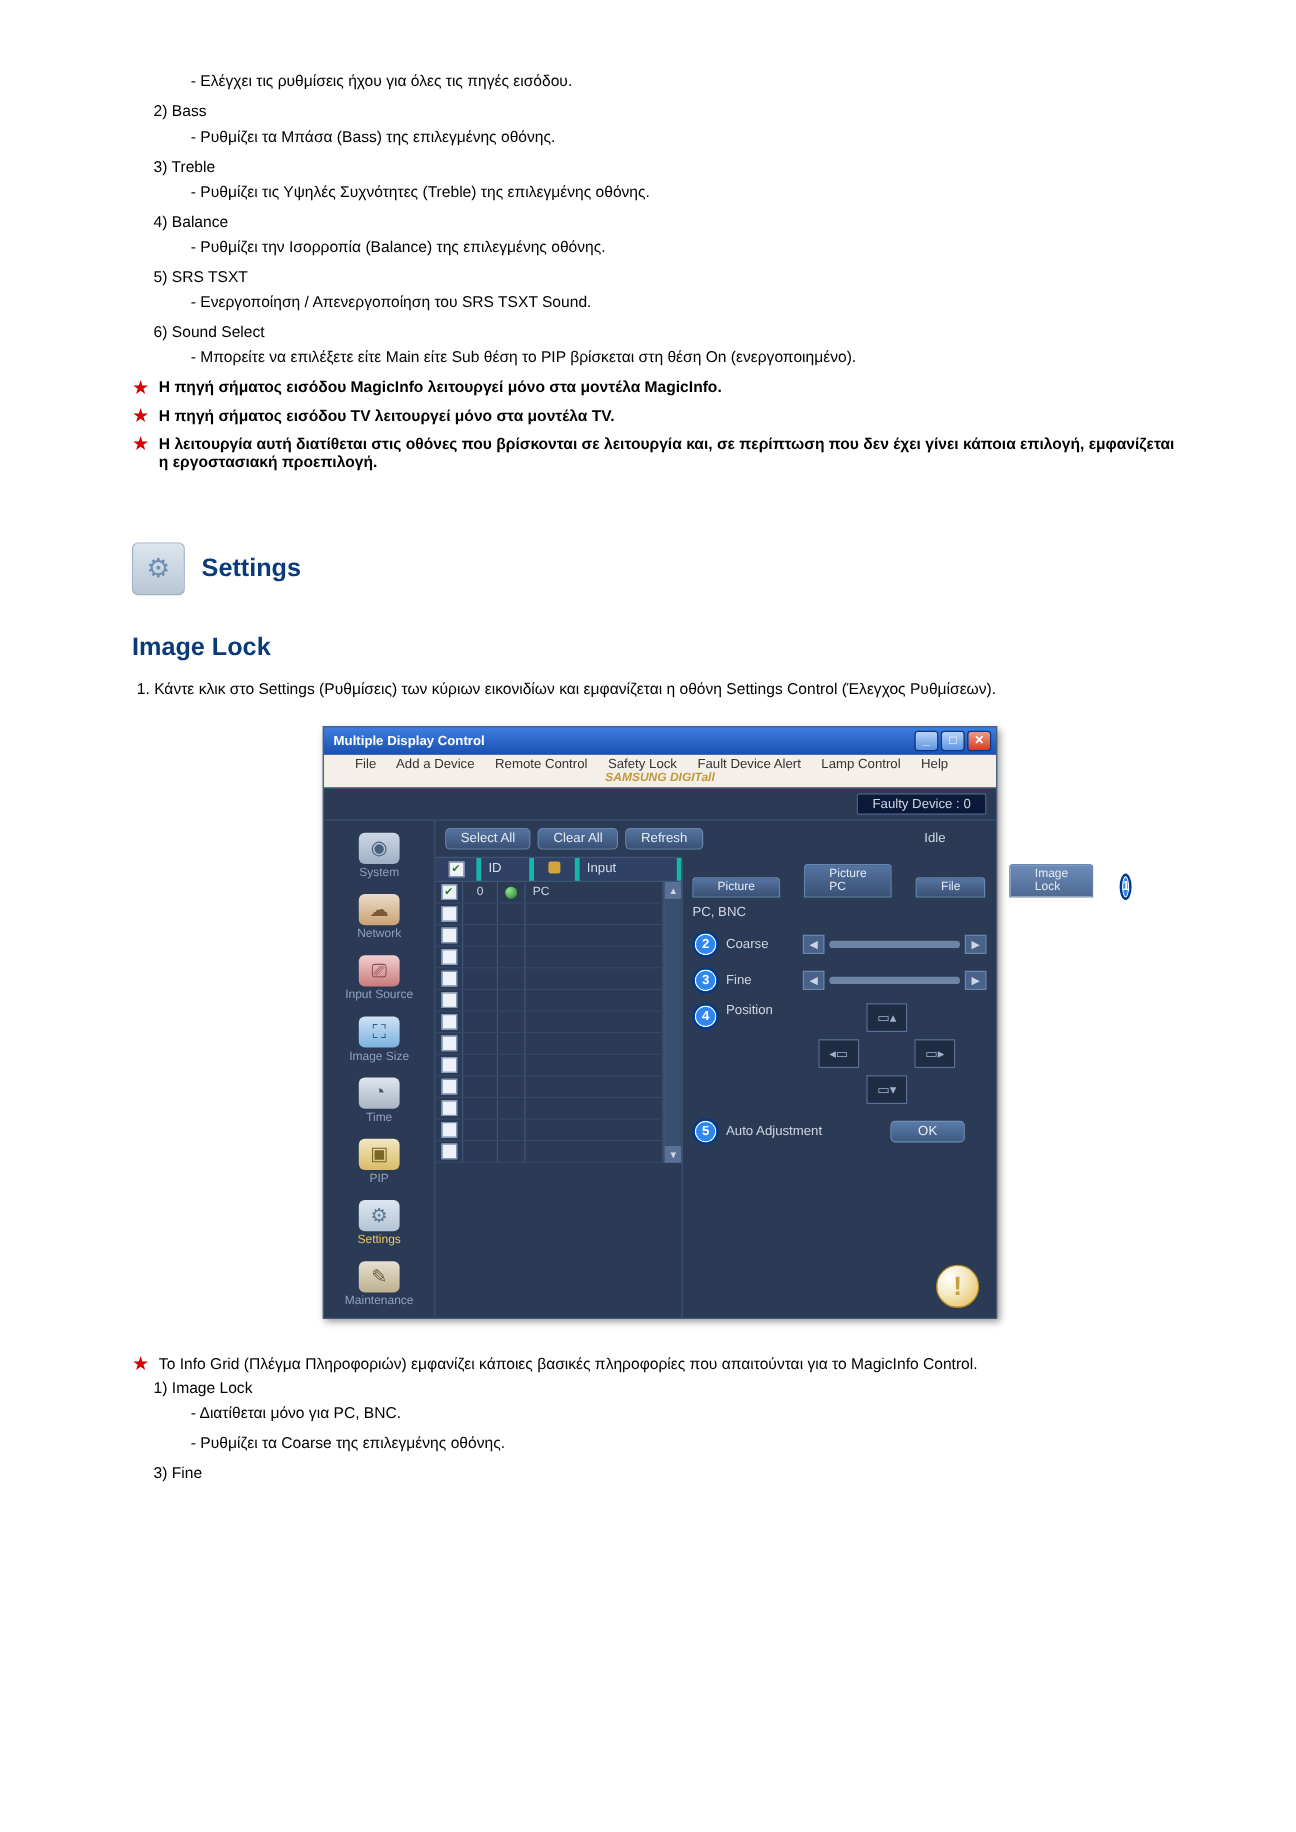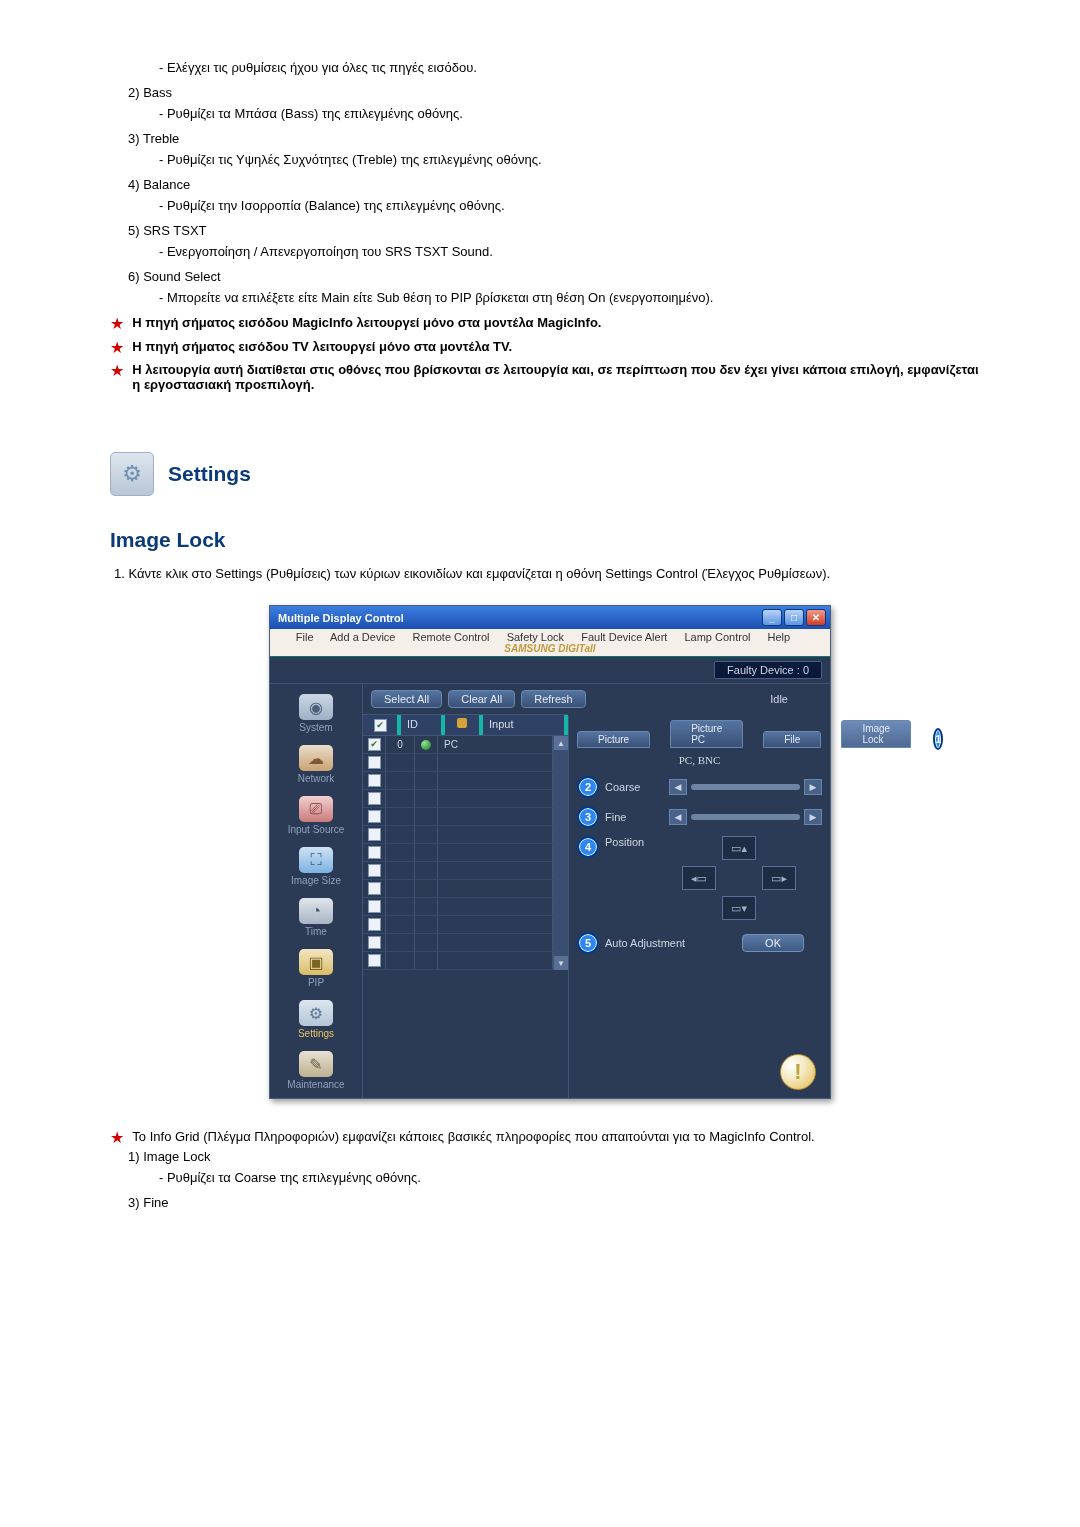--- a/index.html
+++ b/index.html
@@ -127,21 +127,21 @@
     color:#e4eaf4; font-size:10px; padding:2px 20px; border-radius:3px 3px 0 0;
     margin-right:20px;
   }
   .tab.active { background: linear-gradient(#6c8cb8,#4f6a93); }
   .callout {
     width:18px; height:18px; border-radius:50%; background:#2e86f0;
     border:2px solid #003b88; color:#fff; font-weight:bold;
     display:inline-flex; align-items:center; justify-content:center; font-size:11px;
     box-shadow:0 0 0 1px #fff inset;
   }
-  .pcbn { text-align:center; color:#cfd6e3; margin: 6px 0 10px 0; font-family: Liberation Serif, serif; }
+  .pcbn { text-align:left; color:#cfd6e3; margin: 6px 0 10px 0; }
   .slider-row { display:flex; align-items:center; margin: 8px 0; }
   .slider-label { width: 64px; color:#cfd6e3; font-size:11px; }
   .slider-track {
     flex:1; height:6px; background:#6d84a5; border-radius:3px; margin:0 4px; position:relative;
   }
   .slider-btn {
     width:16px; height:14px; background:#49628a; border:1px solid #6a84aa; color:#cfd6e3;
     display:flex; align-items:center; justify-content:center; font-size:9px;
   }
   .pos-grid { display:flex; flex-wrap:wrap; width:120px; gap:6px; margin-left:auto; margin-right:20px; }
@@ -456,20 +456,21 @@
 <div class="star-line" style="margin-top:24px;">
   <span class="star">★</span>
   <span>Το Info Grid (Πλέγμα Πληροφοριών) εμφανίζει κάποιες βασικές πληροφορίες που απαιτούνται για το MagicInfo Control.</span>
 </div>
 
 <div>
   <div class="indent1">
     <span>1)</span>
     <span>Image Lock</span>
   </div>
+  <div class="indent2">- Διατίθεται μόνο για PC, BNC.</div>
 
   <div class="indent2">- Ρυθμίζει τα Coarse της επιλεγμένης οθόνης.</div>
 
   <div class="indent1">
     <span>3)</span>
     <span>Fine</span>
   </div>
 </div>
 
 </body></html>

